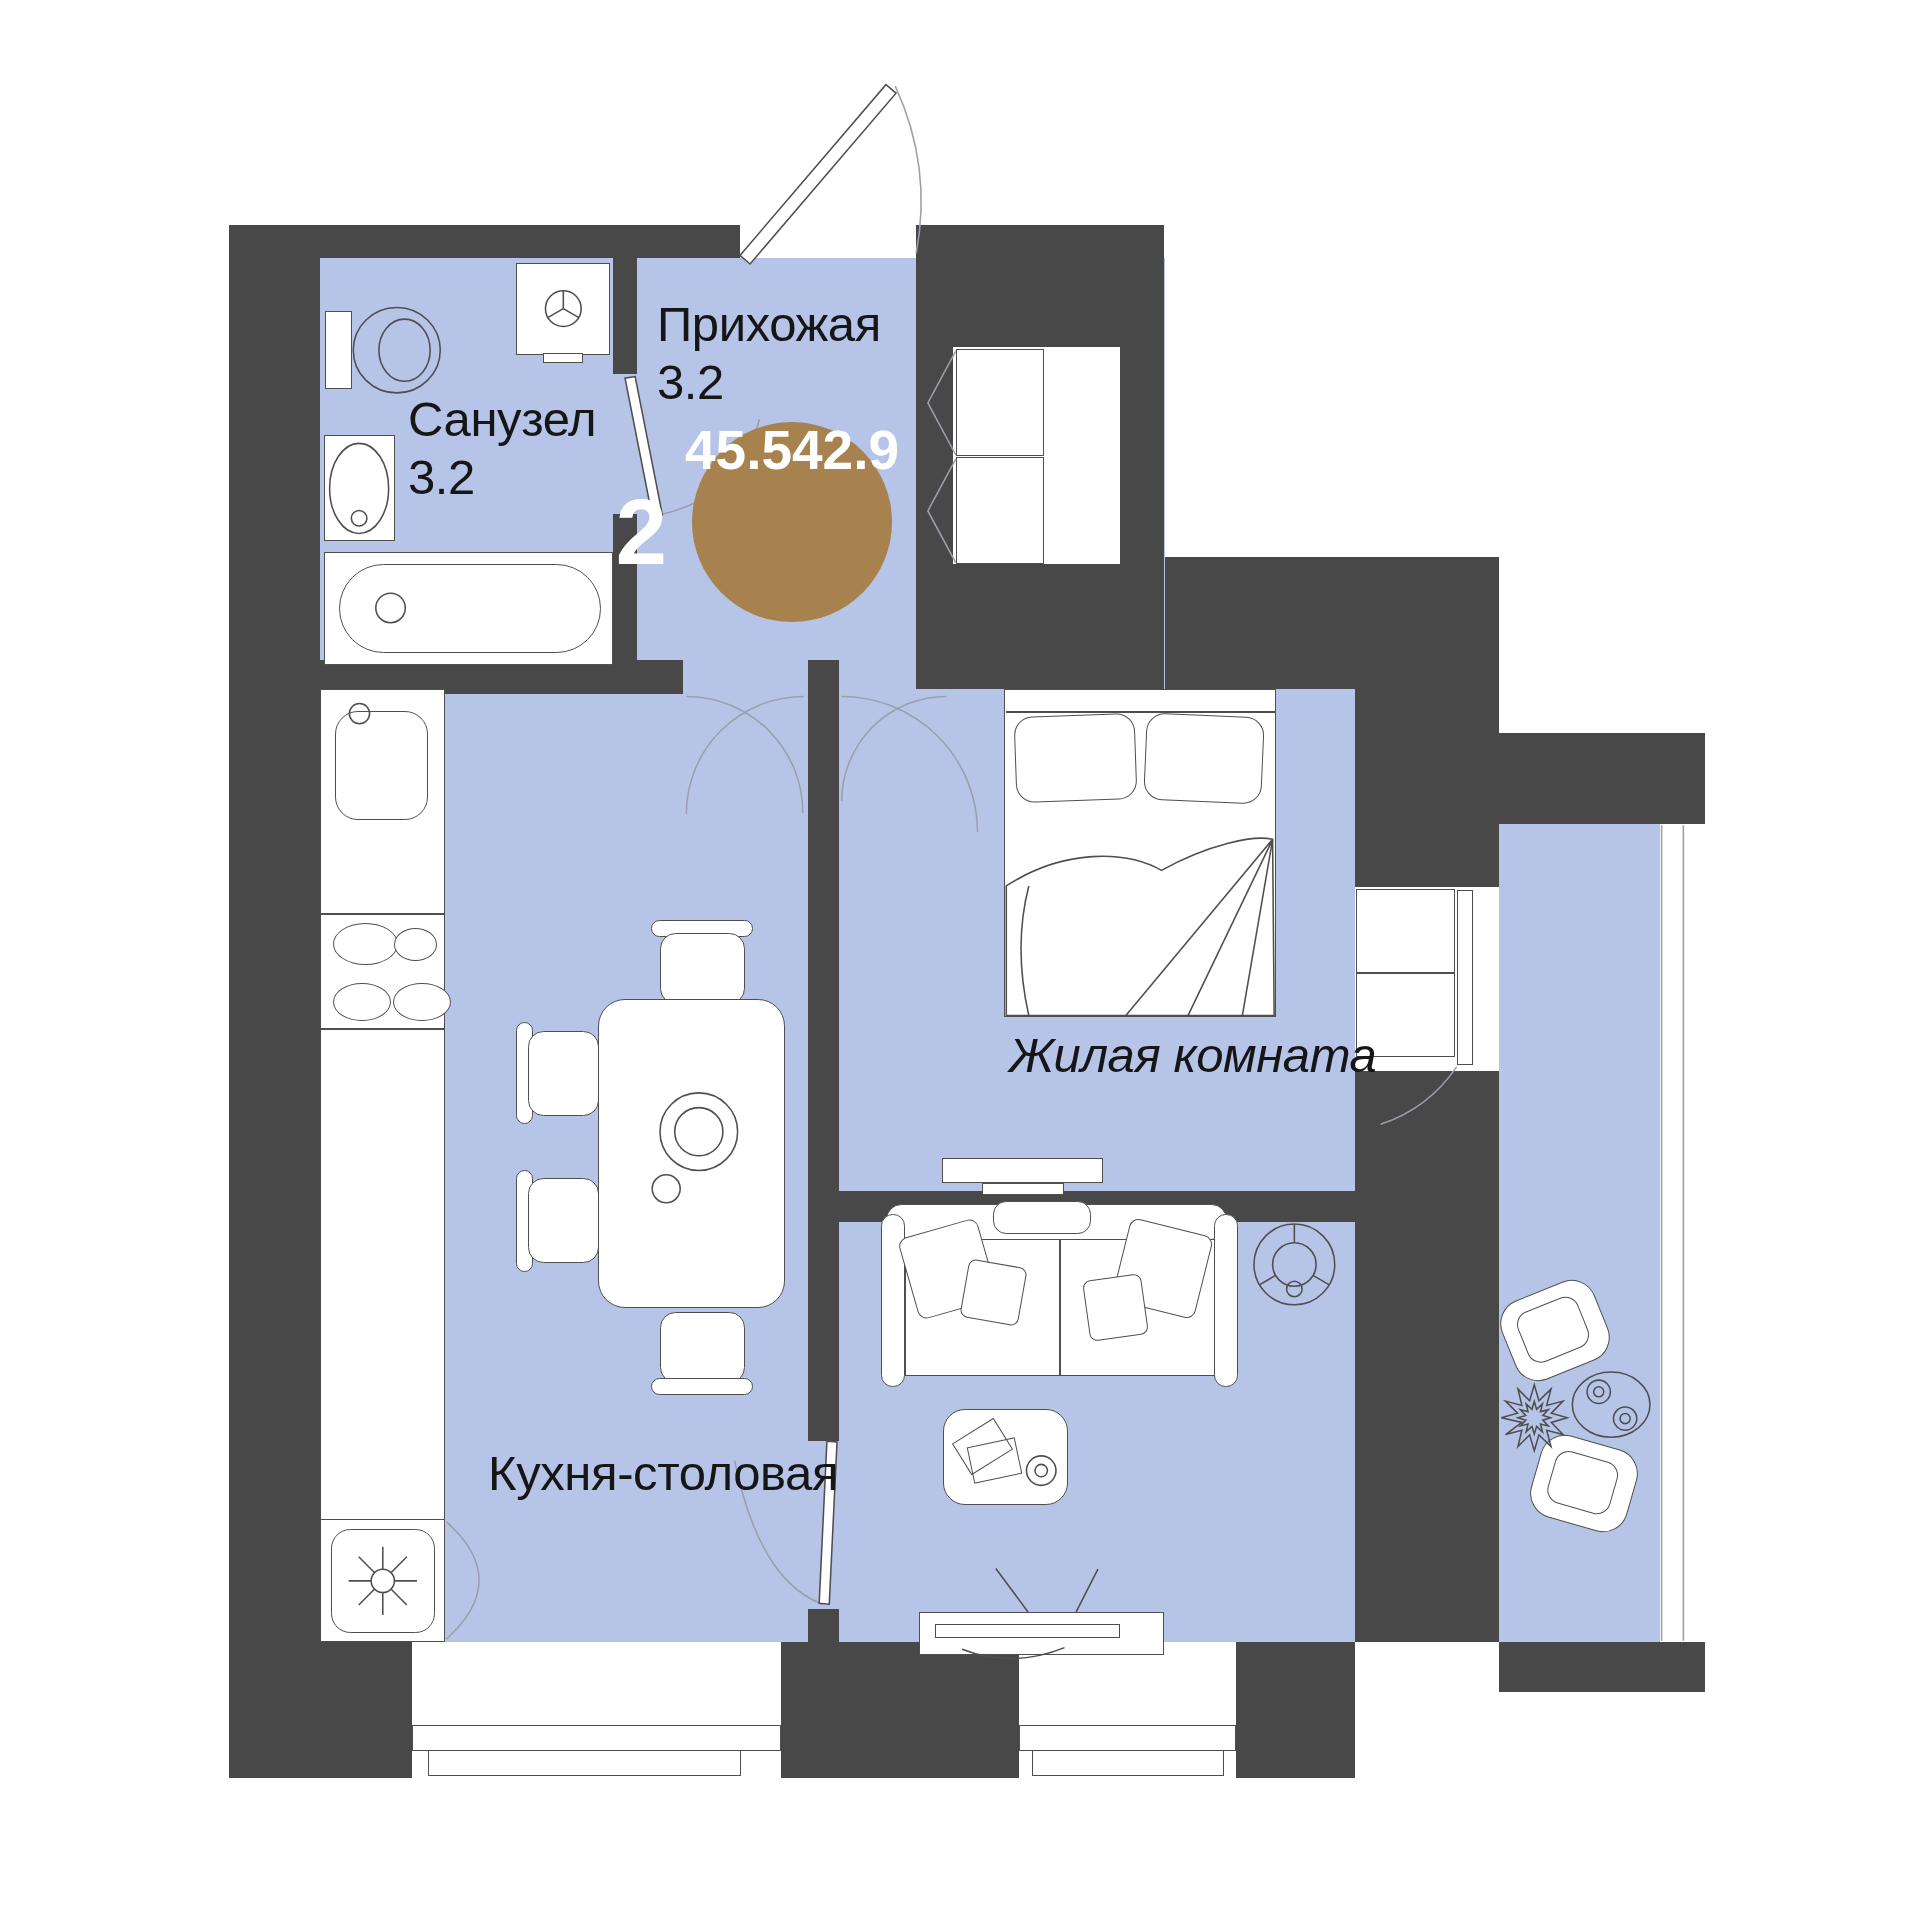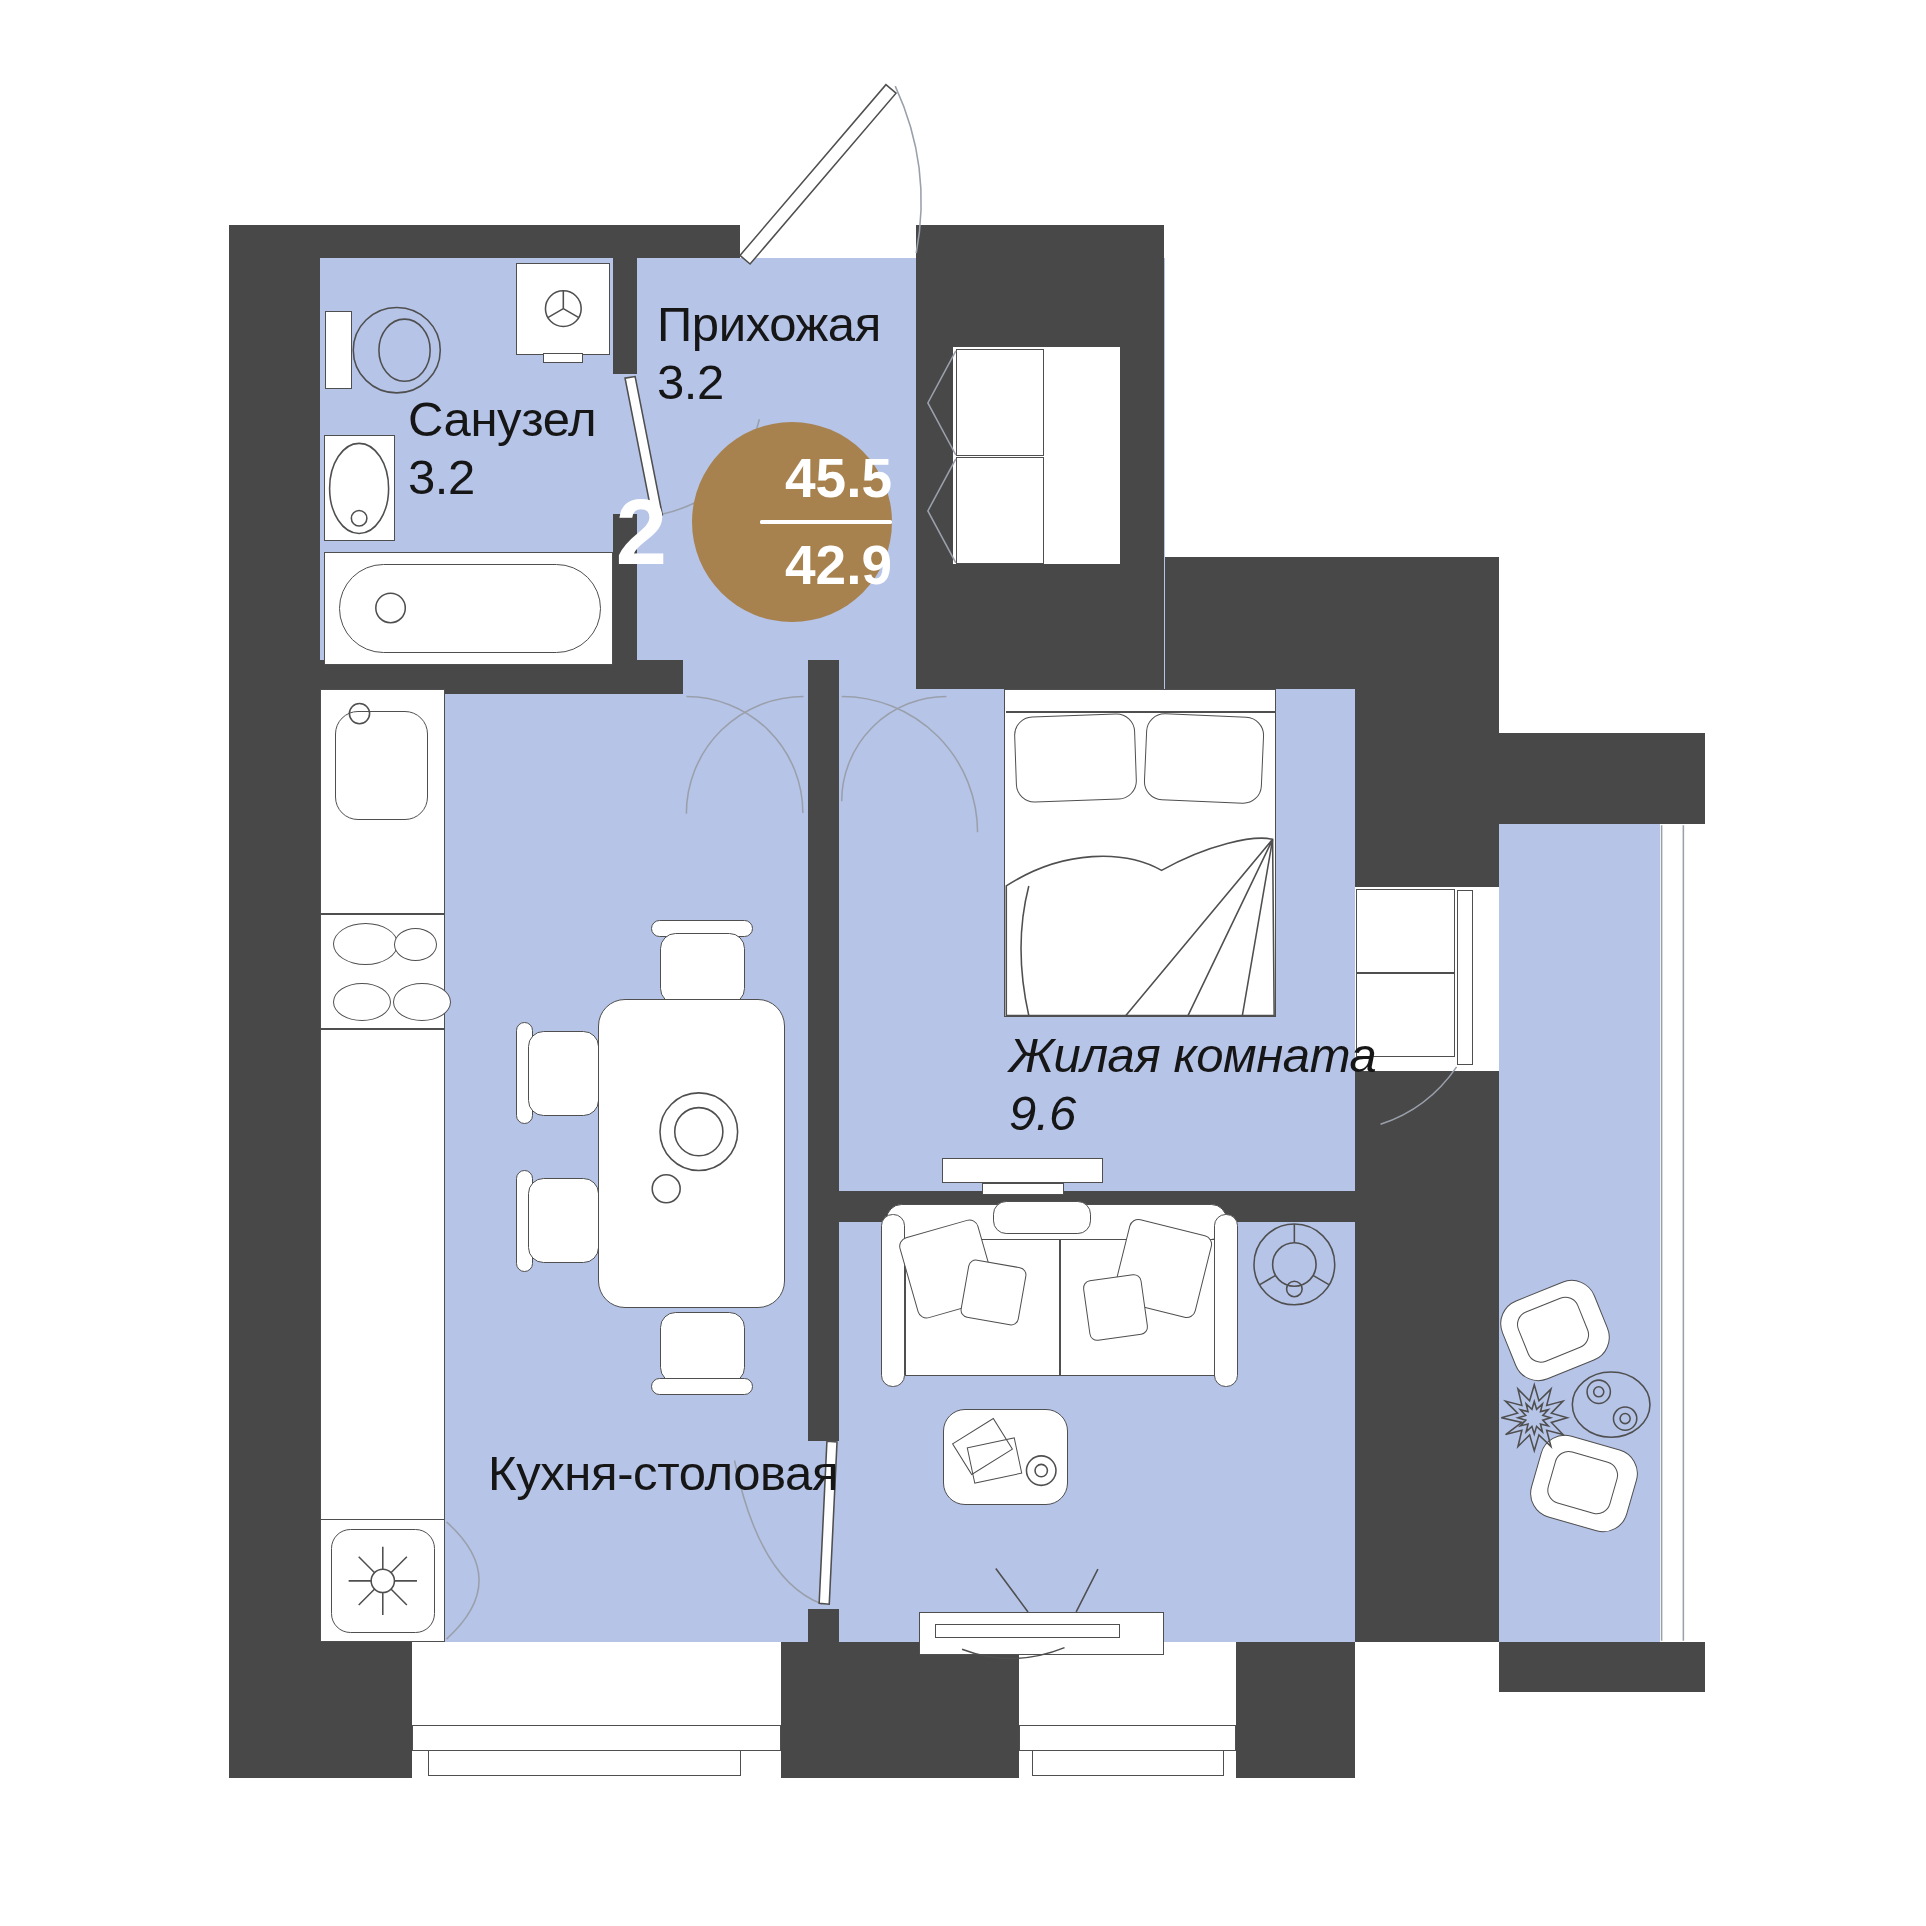--- a/index.html
+++ b/index.html
@@ -6,21 +6,21 @@
   #plan{position:relative;width:1926px;height:1926px;background:#fff;overflow:hidden;
         font-family:"Liberation Sans", sans-serif;}
   .floor{position:absolute;background:#b6c4e8;}
   .wall{position:absolute;background:#484848;}
   .white{position:absolute;background:#ffffff;}
   .fur{position:absolute;background:#fff;border:1.6px solid #4f4f4f;box-sizing:border-box;}
   .nofill{background:transparent;}
   .line{position:absolute;background:#4f4f4f;}
   .label{position:absolute;color:#161616;font-size:49px;line-height:1.18;letter-spacing:-0.4px;font-weight:500;white-space:nowrap;}
   .badge{position:absolute;left:692px;top:422px;width:200px;height:200px;border-radius:50%;
-         background:#a8824e;display:flex;flex-direction:column;align-items:flex-end;justify-content:center;}
+         background:#a8824e;display:flex;flex-direction:row;align-items:flex-start;justify-content:center;}
   .badge .num{color:#fff;font-size:55px;font-weight:700;line-height:1.05;}
   .badge .sep{width:132px;height:3.1px;background:#fff;margin:13.2px 0;border-radius:1.6px;}
   .roomsnum{position:absolute;left:547px;top:486px;width:120px;text-align:right;
             color:#fff;font-size:92px;font-weight:700;line-height:1;}
   svg{position:absolute;left:0;top:0;}
 </style>
 </head>
 <body>
 
 <div id="plan">
@@ -179,21 +179,20 @@
   <div class="label" style="left:657px;top:296px;">
     <div>Прихожая</div>
     <div>3.2</div>
   </div>
   <div class="label" style="left:408px;top:391px;">
     <div>Санузел</div>
     <div>3.2</div>
   </div>
   <div class="label" style="left:1009px;top:1027px;font-style:italic;">
     <div>Жилая комната</div>
-    <div>9.6</div>
   </div>
   <div class="label" style="left:488px;top:1445px;">
     <div>Кухня-столовая</div>
   </div>
 
   <div class="roomsnum">2</div>
   <div class="badge">
     <div class="num">45.5</div>
     <div class="sep"></div>
     <div class="num">42.9</div>

